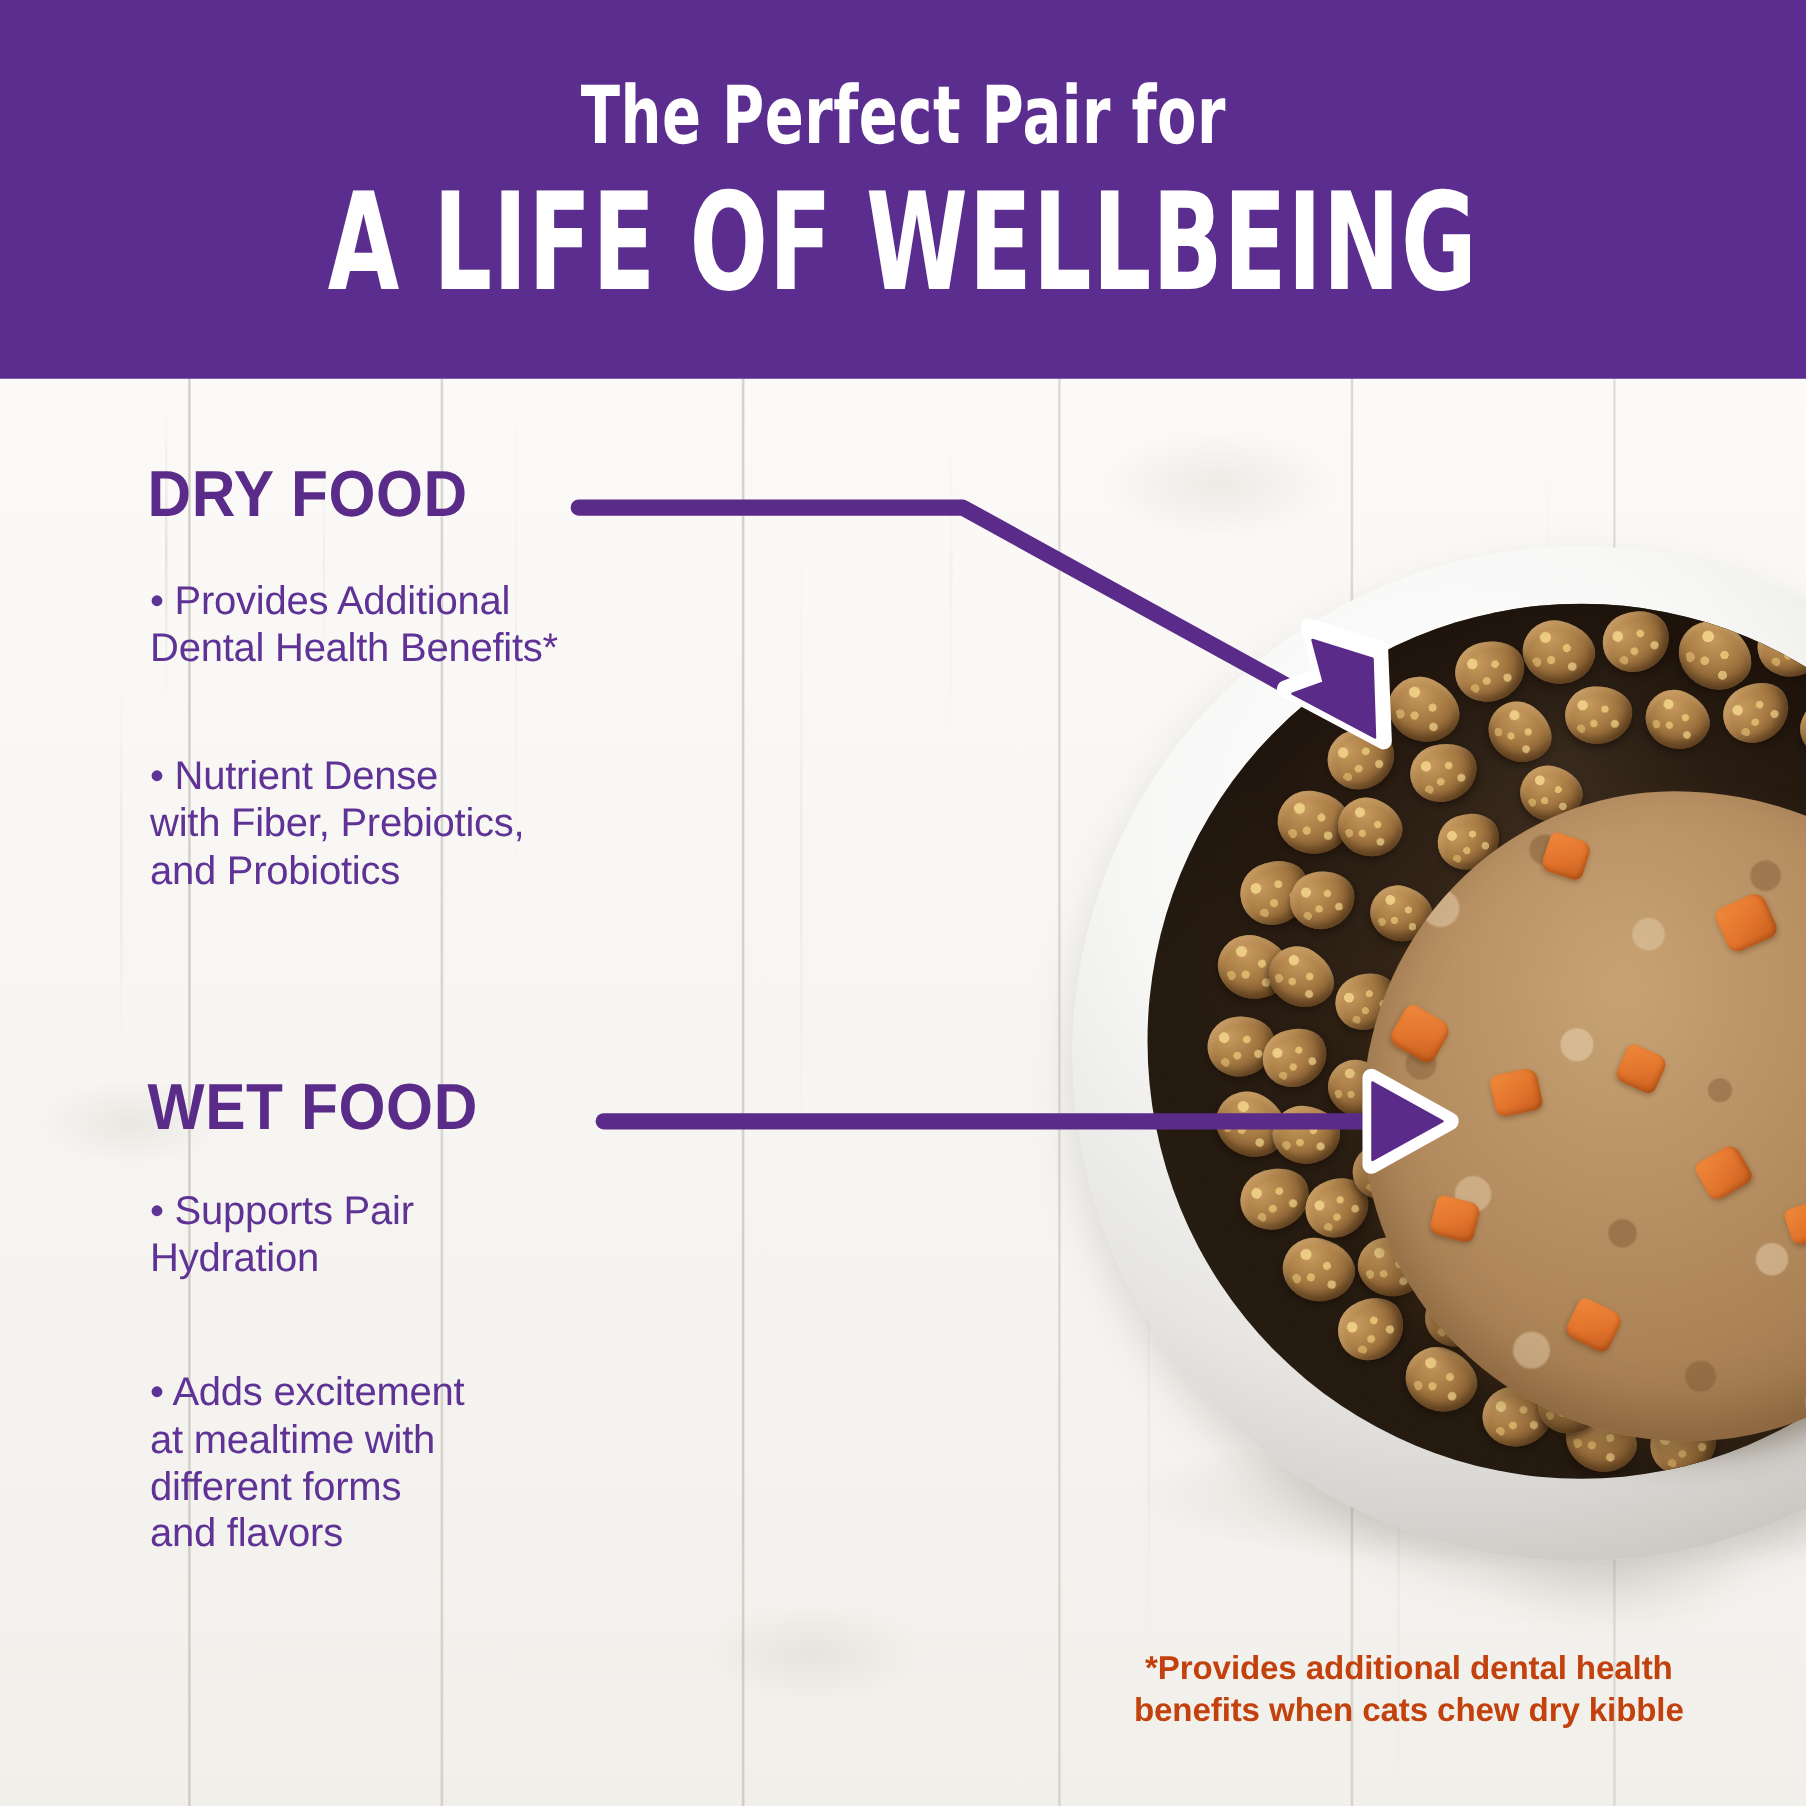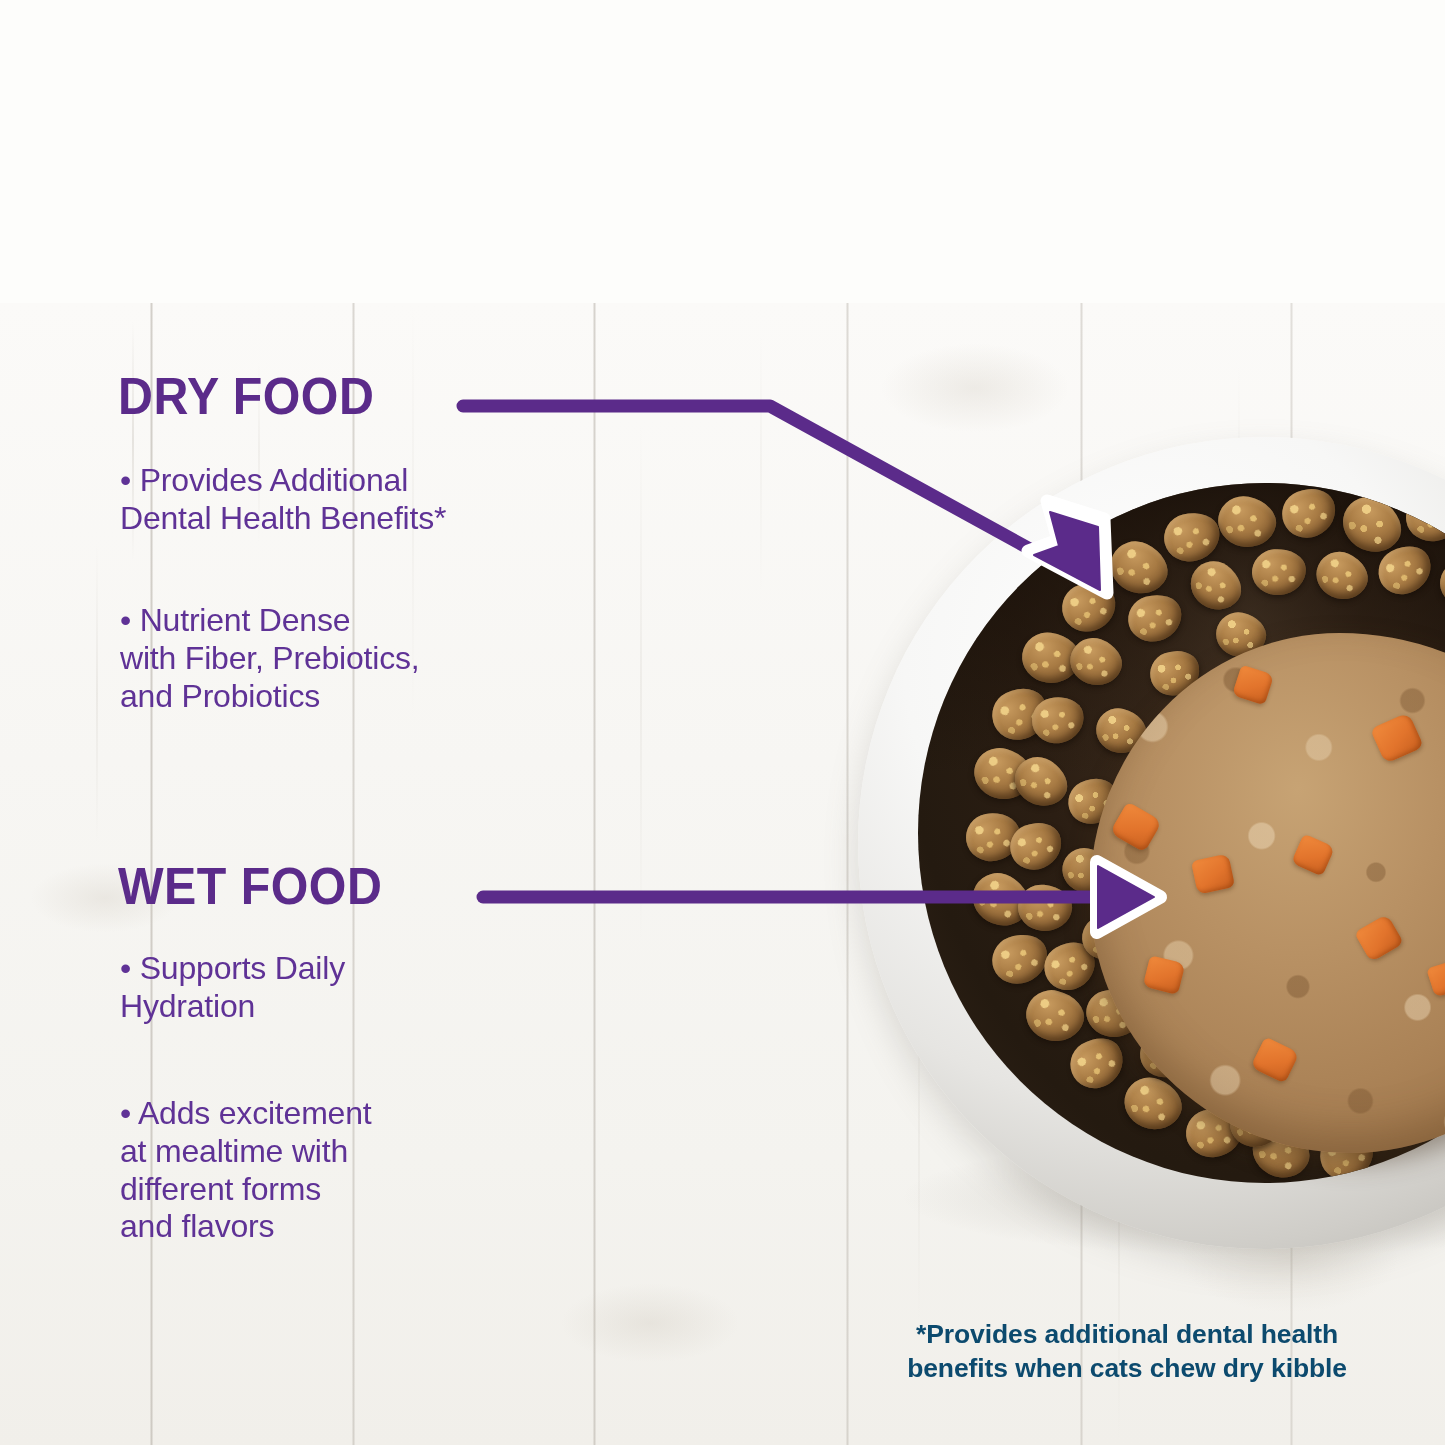--- a/index.html
+++ b/index.html
@@ -239,21 +239,21 @@
     width:730px; height:120px;
     border-radius:50%;
     background:radial-gradient(ellipse at center, rgba(120,112,100,.28), rgba(120,112,100,0) 70%);
   }
 
   
   .footnote {
     position:absolute;
     right:98px; top:1318px;
     text-align:center;
-    color:#0c4a6e;
+    color:#c2410c;
     font-size:26.5px;
     font-weight:bold;
     line-height:1.28;
     letter-spacing:-.1px;
     white-space:pre-line;
   }
 </style>
 </head>
 <body>
 
@@ -269,20 +269,24 @@
     <div class="wood-streak" style="left:918px;  top:640px; height:380px; opacity:.4;"></div>
     <div class="wood-streak" style="left:1118px; top:720px; height:420px; opacity:.42;"></div>
     <div class="wood-streak" style="left:1238px; top:60px;  height:300px; opacity:.3;"></div>
     <div class="wood-streak" style="left:1370px; top:320px; height:480px; opacity:.35;"></div>
     <div class="wood-blotch" style="left:30px;   top:560px; width:150px; height:70px;"></div>
     <div class="wood-blotch" style="left:880px;  top:40px;  width:190px; height:90px;"></div>
     <div class="wood-blotch" style="left:1180px; top:900px; width:220px; height:110px;"></div>
     <div class="wood-blotch" style="left:560px;  top:980px; width:180px; height:80px;"></div>
   </div>
 
+  <div class="header-band">
+    <div class="header-line1">The Perfect Pair for</div>
+    <div class="header-line2">A LIFE OF WELLBEING</div>
+  </div>
 
   <div class="bowl-wrap">
     <div class="bowl-base-shadow"></div>
     <div class="bowl-outer"></div>
     <div class="bowl-rim-hi"></div>
     <div class="bowl-inner-wall">
       <div class="bowl-shadow-top"></div>
     </div>
 
     <div class="kibble-field">
@@ -359,21 +363,21 @@
 
     <div class="bullet blk-dry-b1" style="white-space:pre-line;">• Provides Additional
 Dental Health Benefits*</div>
 
     <div class="bullet blk-dry-b2" style="white-space:pre-line;">• Nutrient Dense
 with Fiber, Prebiotics,
 and Probiotics</div>
 
     <div class="section-head blk-wet-head">WET FOOD</div>
 
-    <div class="bullet blk-wet-b1" style="white-space:pre-line;">• Supports Daily
+    <div class="bullet blk-wet-b1" style="white-space:pre-line;">• Supports Pair
 Hydration</div>
 
     <div class="bullet blk-wet-b2" style="white-space:pre-line;">• Adds excitement
 at mealtime with
 different forms
 and flavors</div>
   </div>
 
   <svg class="arrows" viewBox="0 0 1445 1445">
 

